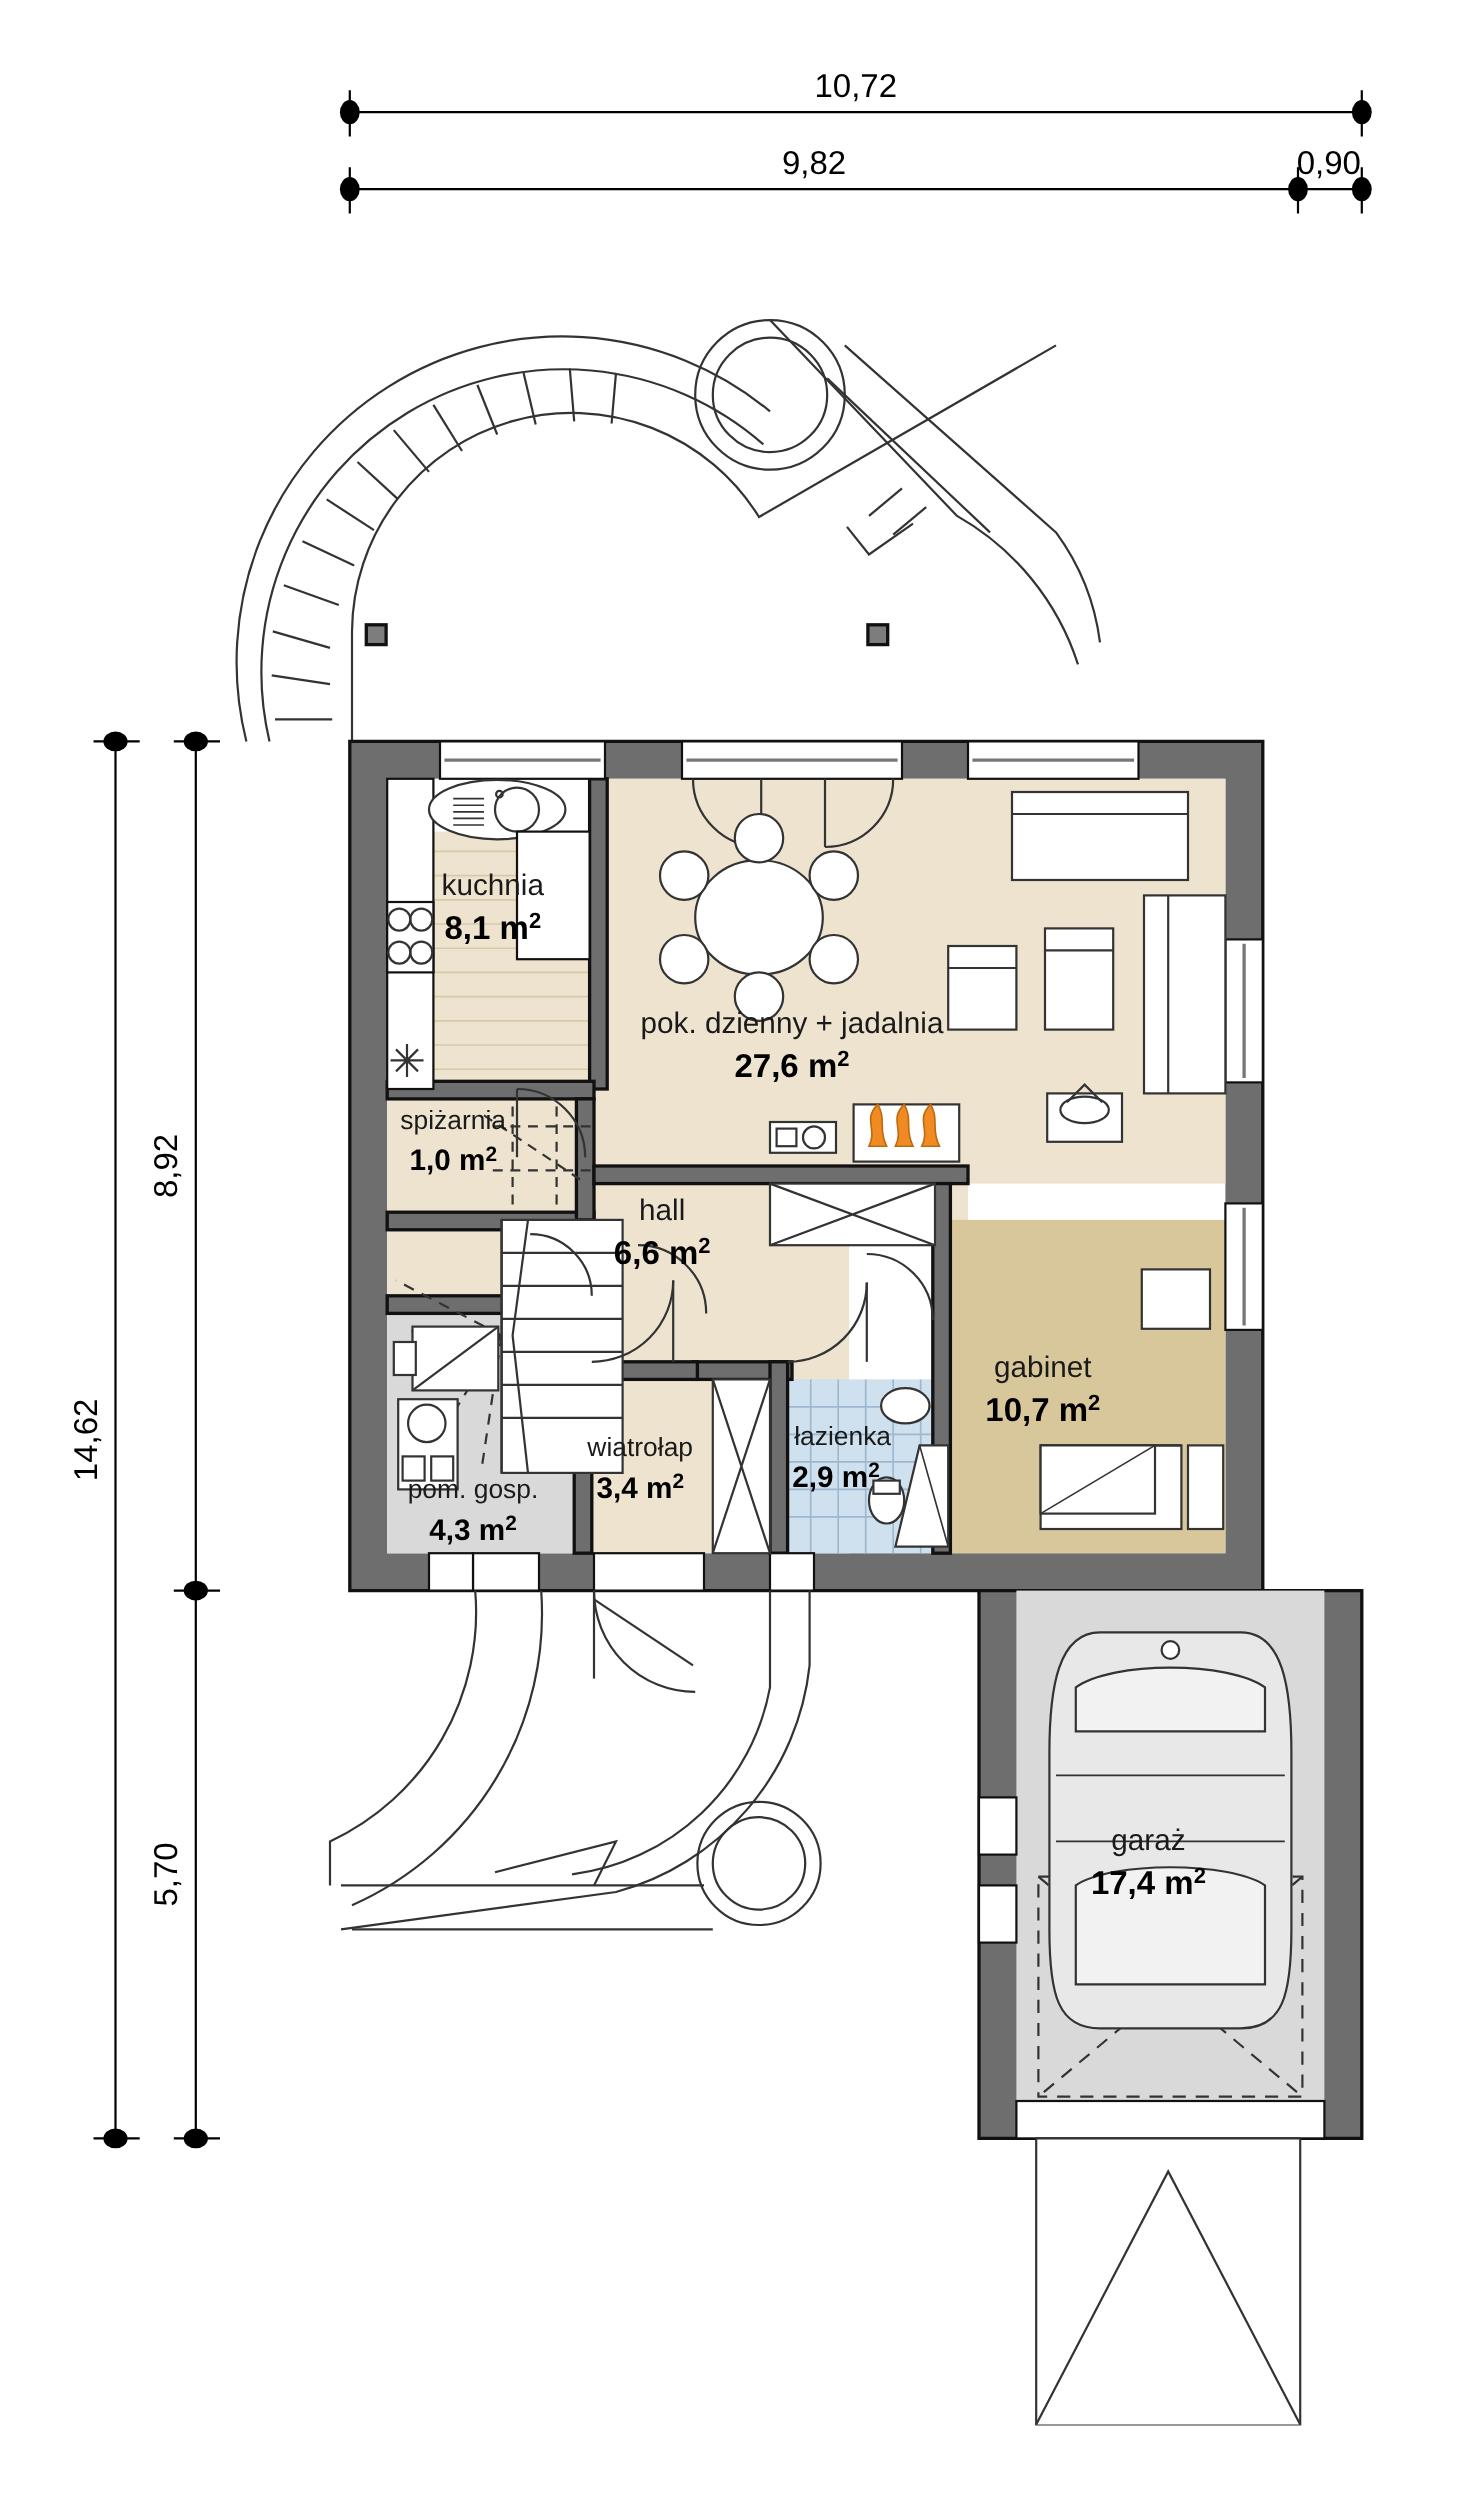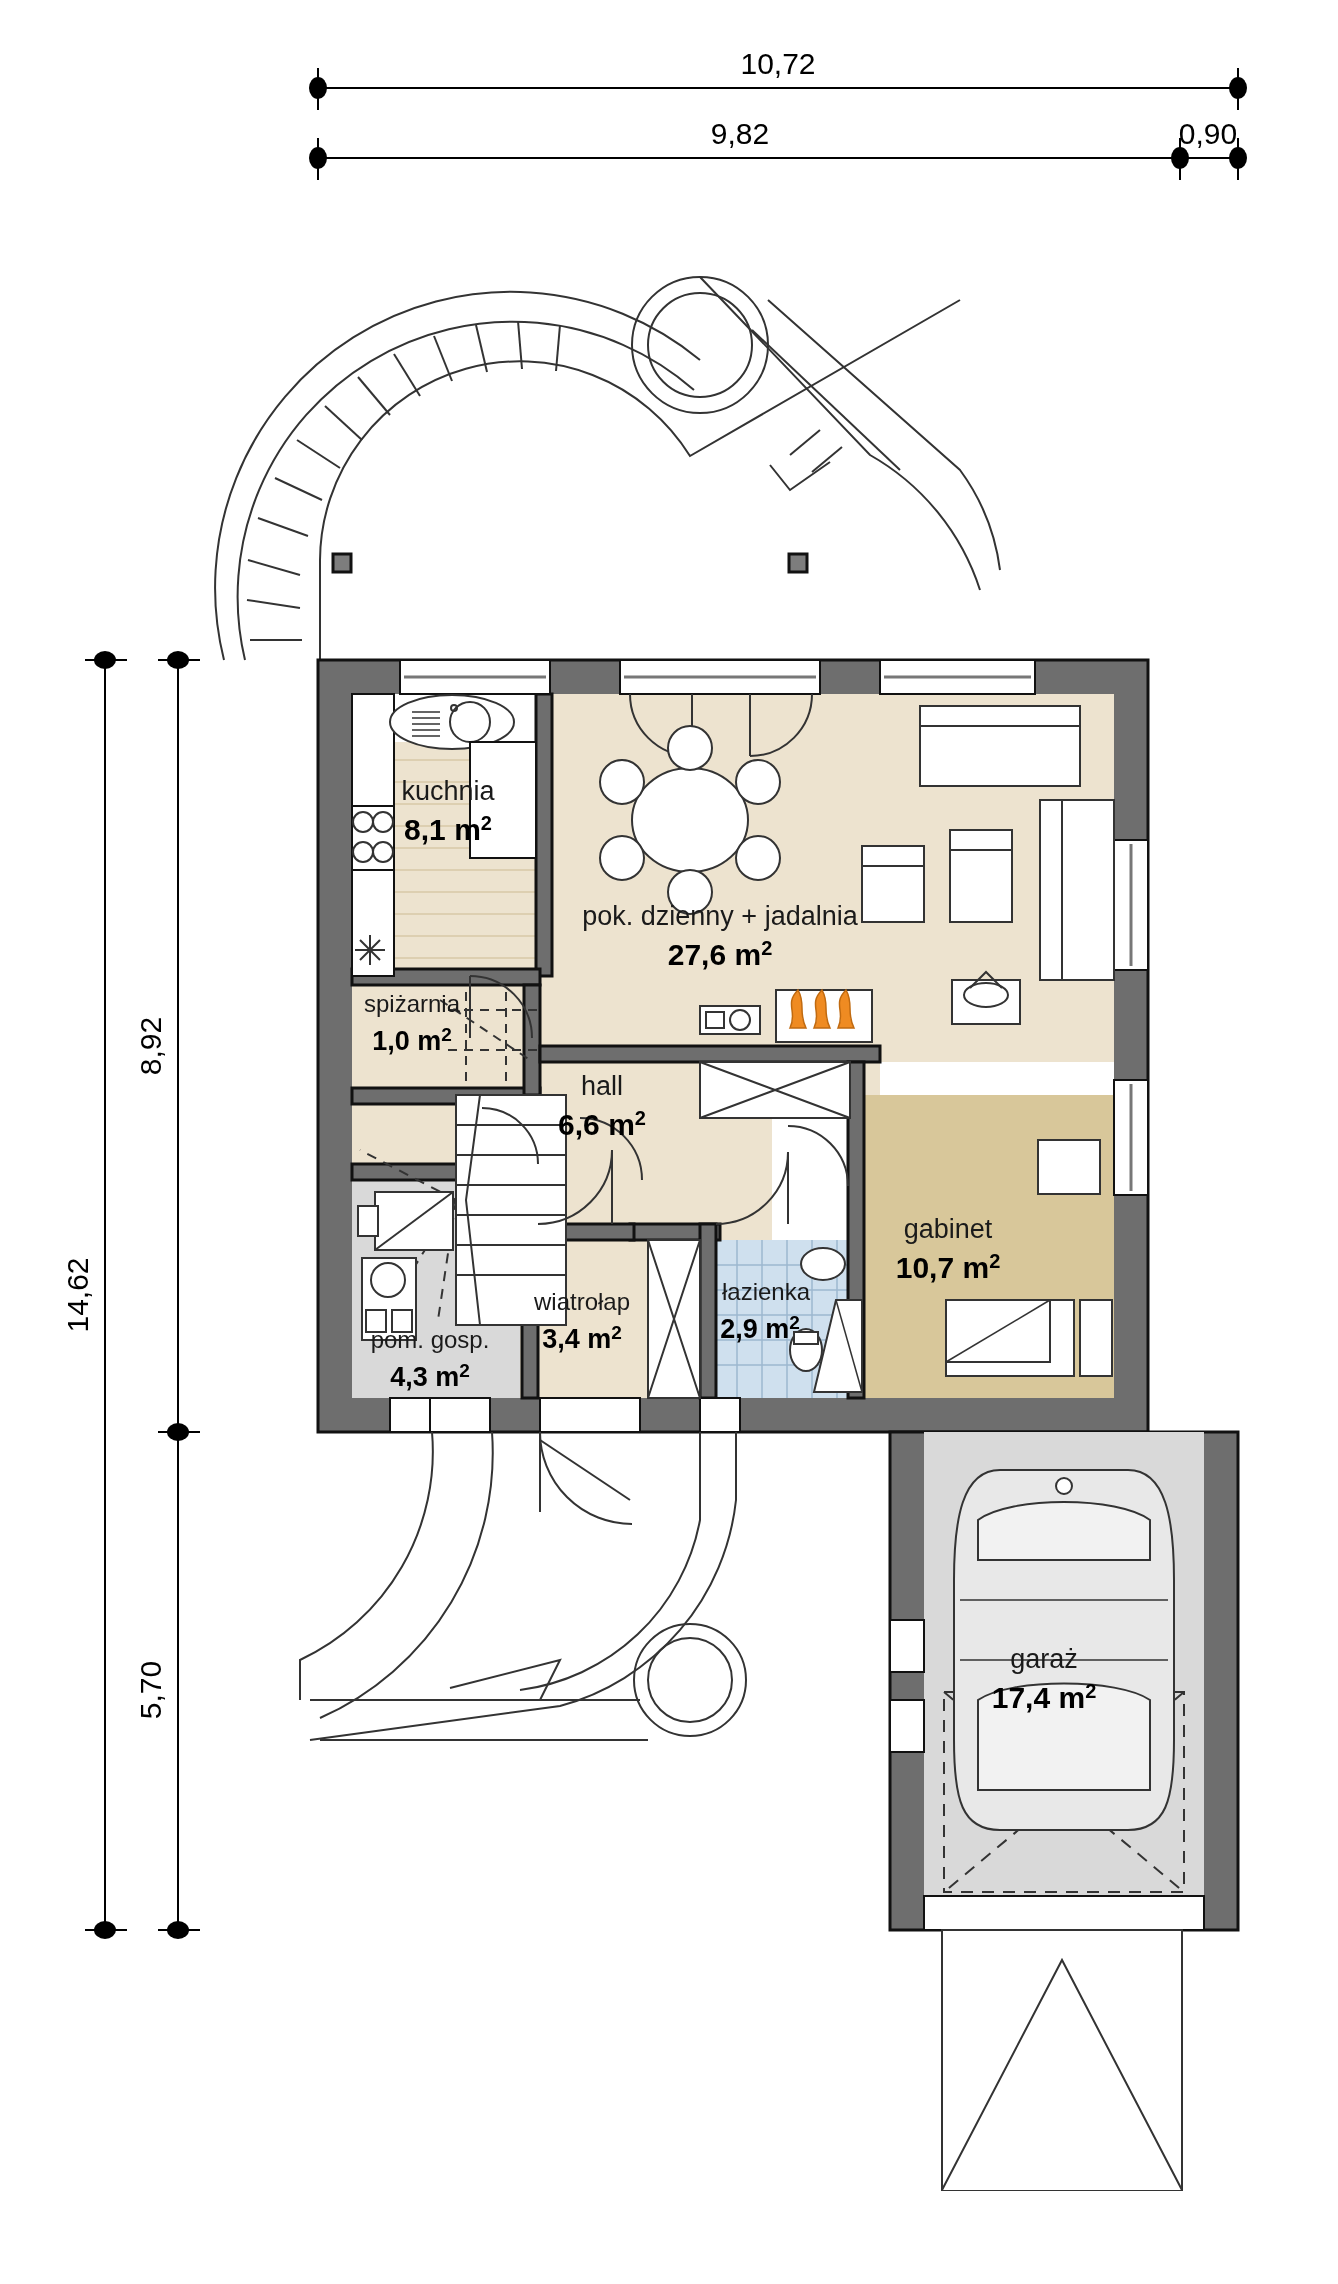--- a/index.html
+++ b/index.html
@@ -1,18 +1,18 @@
 <!DOCTYPE html>
 <html><head>
 <meta charset="utf-8">
 <style>
   html,body{margin:0;padding:0;background:#ffffff;}
   body{width:1338px;height:2284px;position:relative;overflow:hidden;
        font-family:"Liberation Sans",sans-serif;color:#111;}
-  .plan{position:absolute;left:0;top:0;width:1338px;height:1648px;}
+  .plan{position:absolute;left:0;top:14px;width:1338px;height:1648px;}
   svg{position:absolute;left:0;top:0;}
   .dimtxt{font-family:"Liberation Sans",sans-serif;font-size:30px;fill:#000;}
   .roomname{font-family:"Liberation Sans",sans-serif;font-size:27px;fill:#1a1a1a;}
   .roomarea{font-family:"Liberation Sans",sans-serif;font-size:30px;font-weight:bold;fill:#000;}
   .roomname.sm{font-size:24px;}
   .roomarea.sm{font-size:27px;}
   .sup{font-size:19px;}
   .supb{font-size:20px;font-weight:bold;}
 </style>
 </head>

